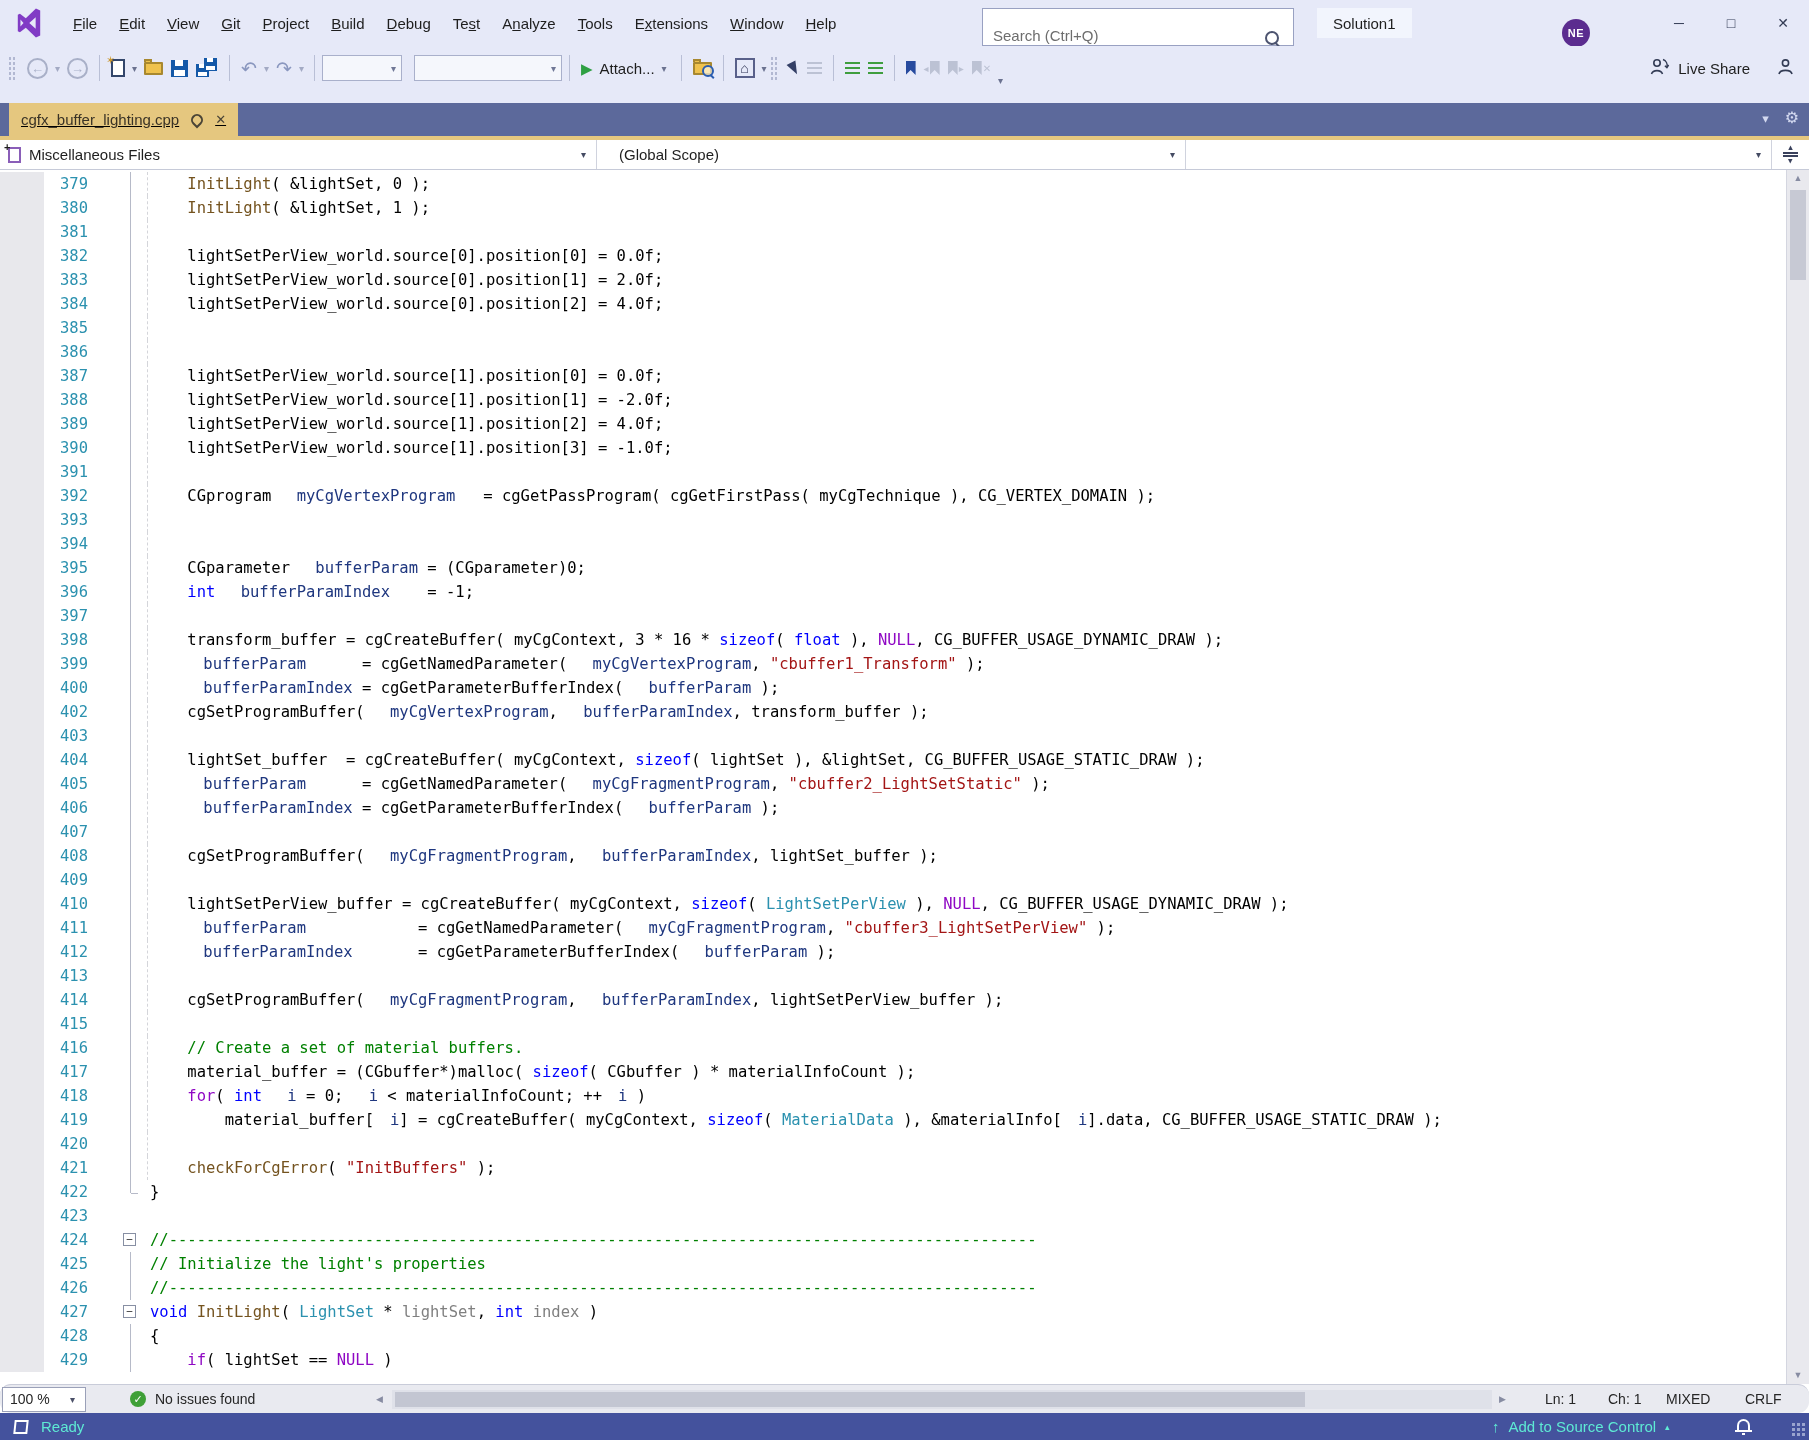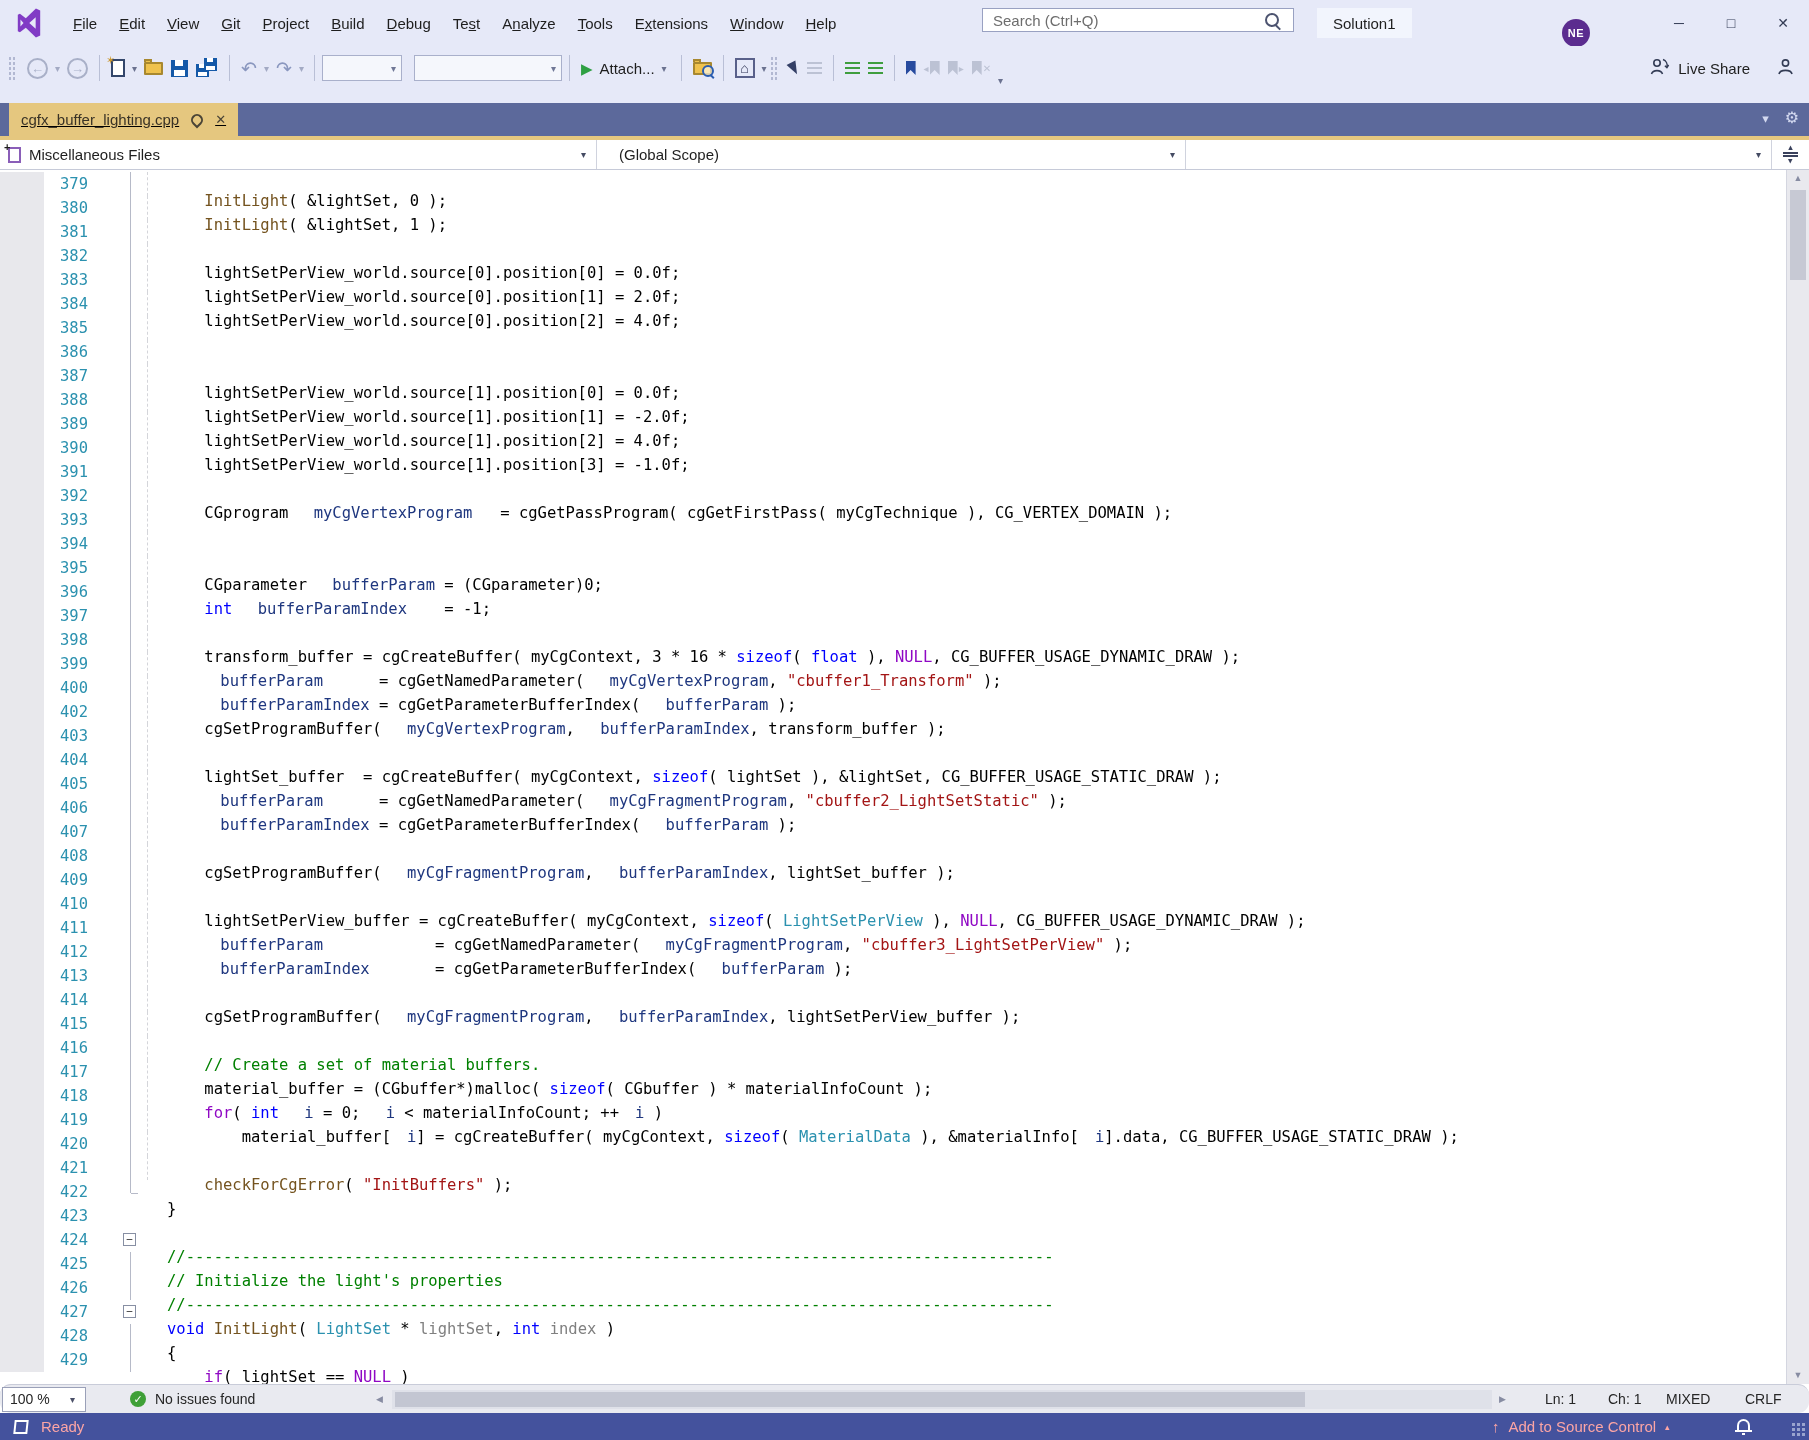--- a/index.html
+++ b/index.html
@@ -4,22 +4,22 @@
 <style>
   html,body{margin:0;padding:0;background:#fff;}
   .vs{width:1809px;height:1440px;position:relative;overflow:hidden;background:#fff;
       font-family:"Liberation Sans",sans-serif;-webkit-font-smoothing:antialiased;}
   
   .titlebar{height:46px;background:#e6e9f8;display:flex;align-items:center;position:relative;}
   .vslogo{margin-left:12px;display:flex;align-items:center;}
   .menubar{display:flex;margin-left:16px;}
   .menu-item{padding:6px 11px;font-size:15px;color:#1e1e1e;cursor:default;white-space:nowrap;}
   .menu-item u{text-decoration:underline;}
-  .searchbox{position:absolute;left:982px;top:8px;width:312px;height:24px;background:#fff;
-     border:1px solid #99a1c2;display:flex;align-items:center;box-sizing:border-box;}
+  .searchbox{position:absolute;left:982px;top:8px;width:312px;height:38px;background:#fff;
+     border:1px solid #99a1c2;display:flex;align-items:flex-end;box-sizing:border-box;}
   .searchbox input{flex:1;border:none;outline:none;font-size:15px;color:#333;padding-left:10px;
      background:transparent;font-family:"Liberation Sans",sans-serif;}
   .searchbox input::placeholder{color:#6d6d6d;}
   .mag{width:10px;height:10px;border:2px solid #4d5470;border-radius:50%;position:relative;margin-right:14px;flex:none;}
   .mag::after{content:"";position:absolute;left:9px;top:9px;width:7px;height:2px;background:#4d5470;transform:rotate(45deg);transform-origin:0 0;}
   .solution-badge{position:absolute;left:1317px;top:8px;height:30px;padding:0 16px;background:#f2f5fd;
      display:flex;align-items:center;font-size:15px;color:#1e1e1e;}
   .avatar{position:absolute;left:1562px;top:19px;width:28px;height:28px;border-radius:50%;background:#5b2c8f;
      color:#fff;font-size:11px;font-weight:bold;display:flex;align-items:center;justify-content:center;letter-spacing:.5px;}
   .win-controls{position:absolute;right:0;top:0;height:46px;display:flex;}
@@ -96,21 +96,21 @@
   .crow{display:flex;height:24px;position:relative;}
   .lstrip{width:44px;background:#e8e8ec;flex:none;}
   .lnum{width:44px;flex:none;text-align:right;padding-right:6px;font-family:"DejaVu Sans Mono",monospace;
      font-size:15.5px;line-height:24px;color:#2b91af;}
   .outl{width:56px;flex:none;position:relative;}
   .gline{position:absolute;left:36px;top:0;bottom:0;width:0;border-left:1px solid #b6bac8;}
   .gend{bottom:auto;height:13px;}
   .gend::after{content:"";position:absolute;left:0;top:13px;width:7px;height:0;border-top:1px solid #b6bac8;}
   .foldbox{position:absolute;left:29px;top:5px;width:13px;height:13px;border:1px solid #878fa3;background:#fff;
      font-family:"DejaVu Sans Mono",monospace;font-size:11px;line-height:11px;text-align:center;color:#444;box-sizing:border-box;}
-  .codeline{margin:17px;font-family:"DejaVu Sans Mono",monospace;font-size:15.5px;line-height:24px;white-space:pre;}
+  .codeline{margin:0;font-family:"DejaVu Sans Mono",monospace;font-size:15.5px;line-height:24px;white-space:pre;}
   .iguide{position:absolute;left:147px;top:0;height:24px;width:0;border-left:1px dashed #d4d5da;}
   .tok-pl{color:#000;} .tok-k{color:#0000ff;} .tok-ct{color:#8f08c4;} .tok-st{color:#a31515;}
   .tok-cm{color:#008000;} .tok-ty{color:#2b91af;} .tok-lv{color:#1f377f;padding-left:16px;} .tok-fn{color:#74531f;}
   .tok-pr{color:#808080;}
   .vsb{position:absolute;right:0;top:0;width:23px;height:100%;background:#e9e9ee;border-left:1px solid #d4d6e0;box-sizing:border-box;}
   .vsb .arr{height:17px;text-align:center;font-size:9px;color:#878ca2;line-height:17px;}
   .vsb .arrdown{position:absolute;bottom:0;width:100%;}
   .vsb .thumb{position:absolute;left:3px;right:3px;top:20px;height:90px;background:#c7c9d4;}
   
   .ebar{height:29px;background:#e9eaf0;border-top:1px solid #c9ccd9;display:flex;align-items:center;
@@ -119,21 +119,21 @@
      align-items:center;justify-content:space-between;padding:0 7px;box-sizing:border-box;}
   .zoombox .tb-caret{color:#4b5068;}
   .checkcirc{width:16px;height:16px;border-radius:50%;background:#3fa037;color:#fff;font-size:11px;
      line-height:16px;text-align:center;margin-left:44px;flex:none;}
   .issues{margin-left:9px;}
   .harr{position:absolute;font-size:9px;color:#878ca2;top:9px;}
   .htrack{position:absolute;left:392px;top:5px;width:1100px;height:19px;background:#dfe1e9;}
   .hthumb{position:absolute;left:3px;top:2px;width:910px;height:15px;background:#c3c6d2;}
   .epos{position:absolute;top:6px;font-size:14px;color:#262626;}
   
-  .sbar{height:27px;background:#44529d;color:#fca5a5;display:flex;align-items:center;font-size:15px;position:relative;}
+  .sbar{height:27px;background:#44529d;color:#5eead4;display:flex;align-items:center;font-size:15px;position:relative;}
   .sb-square{width:14px;height:14px;border:2px solid #fff;margin-left:14px;box-sizing:border-box;transform:skewX(-6deg);}
   .sb-ready{margin-left:13px;}
   .sb-sc{position:absolute;left:1492px;display:flex;align-items:center;gap:9px;}
   .sb-sc .up{font-size:15px;}
   .sb-sc .tri{font-size:9px;}
   .bell{position:absolute;left:1737px;top:6px;width:13px;height:11px;border:2px solid #fff;border-bottom:none;
      border-radius:7px 7px 0 0;box-sizing:border-box;}
   .bell::after{content:"";position:absolute;left:-4px;bottom:-2px;width:17px;height:2px;background:#fff;}
   .bell::before{content:"";position:absolute;left:3px;bottom:-5px;width:3px;height:2px;background:#fff;}
   .sgrip{position:absolute;right:4px;bottom:4px;width:14px;height:14px;

